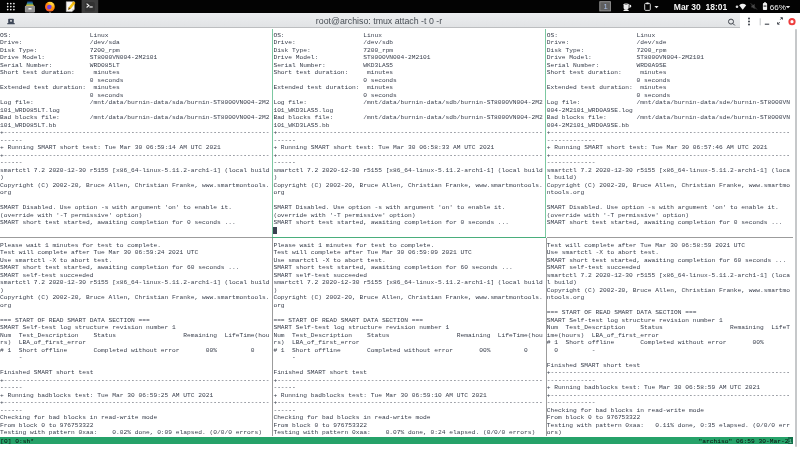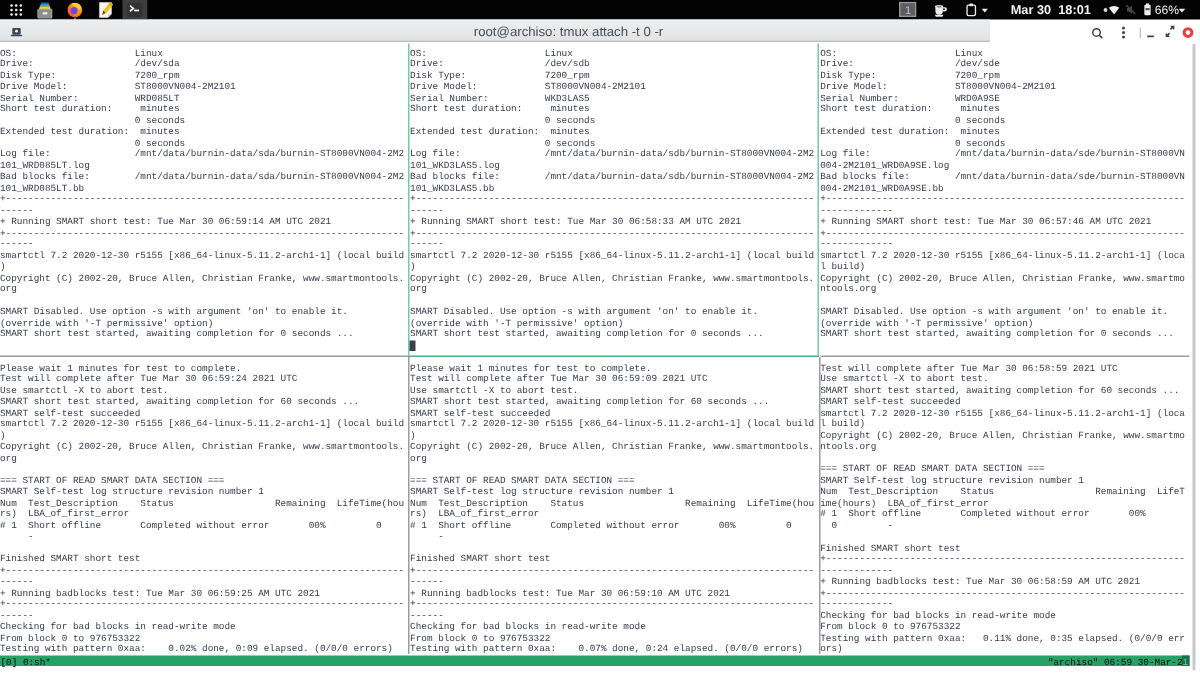--- a/index.html
+++ b/index.html
@@ -1,17 +1,17 @@
 <!DOCTYPE html>
 <html><head><meta charset="utf-8">
 <style>
   html,body{margin:0;padding:0;width:800px;height:450px;overflow:hidden;background:#fff}
   *{box-sizing:border-box}
   #topbar{position:absolute;left:0;top:0;width:800px;height:13px;background:#030303}
-  #titlebar{position:absolute;left:0;top:13px;width:660px;height:15px;
+  #titlebar{position:absolute;left:0;top:13px;width:740px;height:15px;
     background:linear-gradient(#eceef0,#e1e3e5);border-bottom:1px solid #bcbec0}
   .pane{position:absolute;margin:0;font-family:"Liberation Mono",monospace;
     font-size:6.24px;line-height:7.5px;color:#363c4a;white-space:pre;letter-spacing:0}
   .vline{position:absolute;width:1px}
   .hline{position:absolute;height:1px}
   .vgreen{background:#7cc8a1}
   .hgreen{background:#4aae7c}
   .gray{background:#9c9c9c}
   #status{position:absolute;left:0;top:437.4px;width:793px;height:7px;background:#26a269}
   #status pre{position:absolute;margin:0;font-family:"Liberation Mono",monospace;

